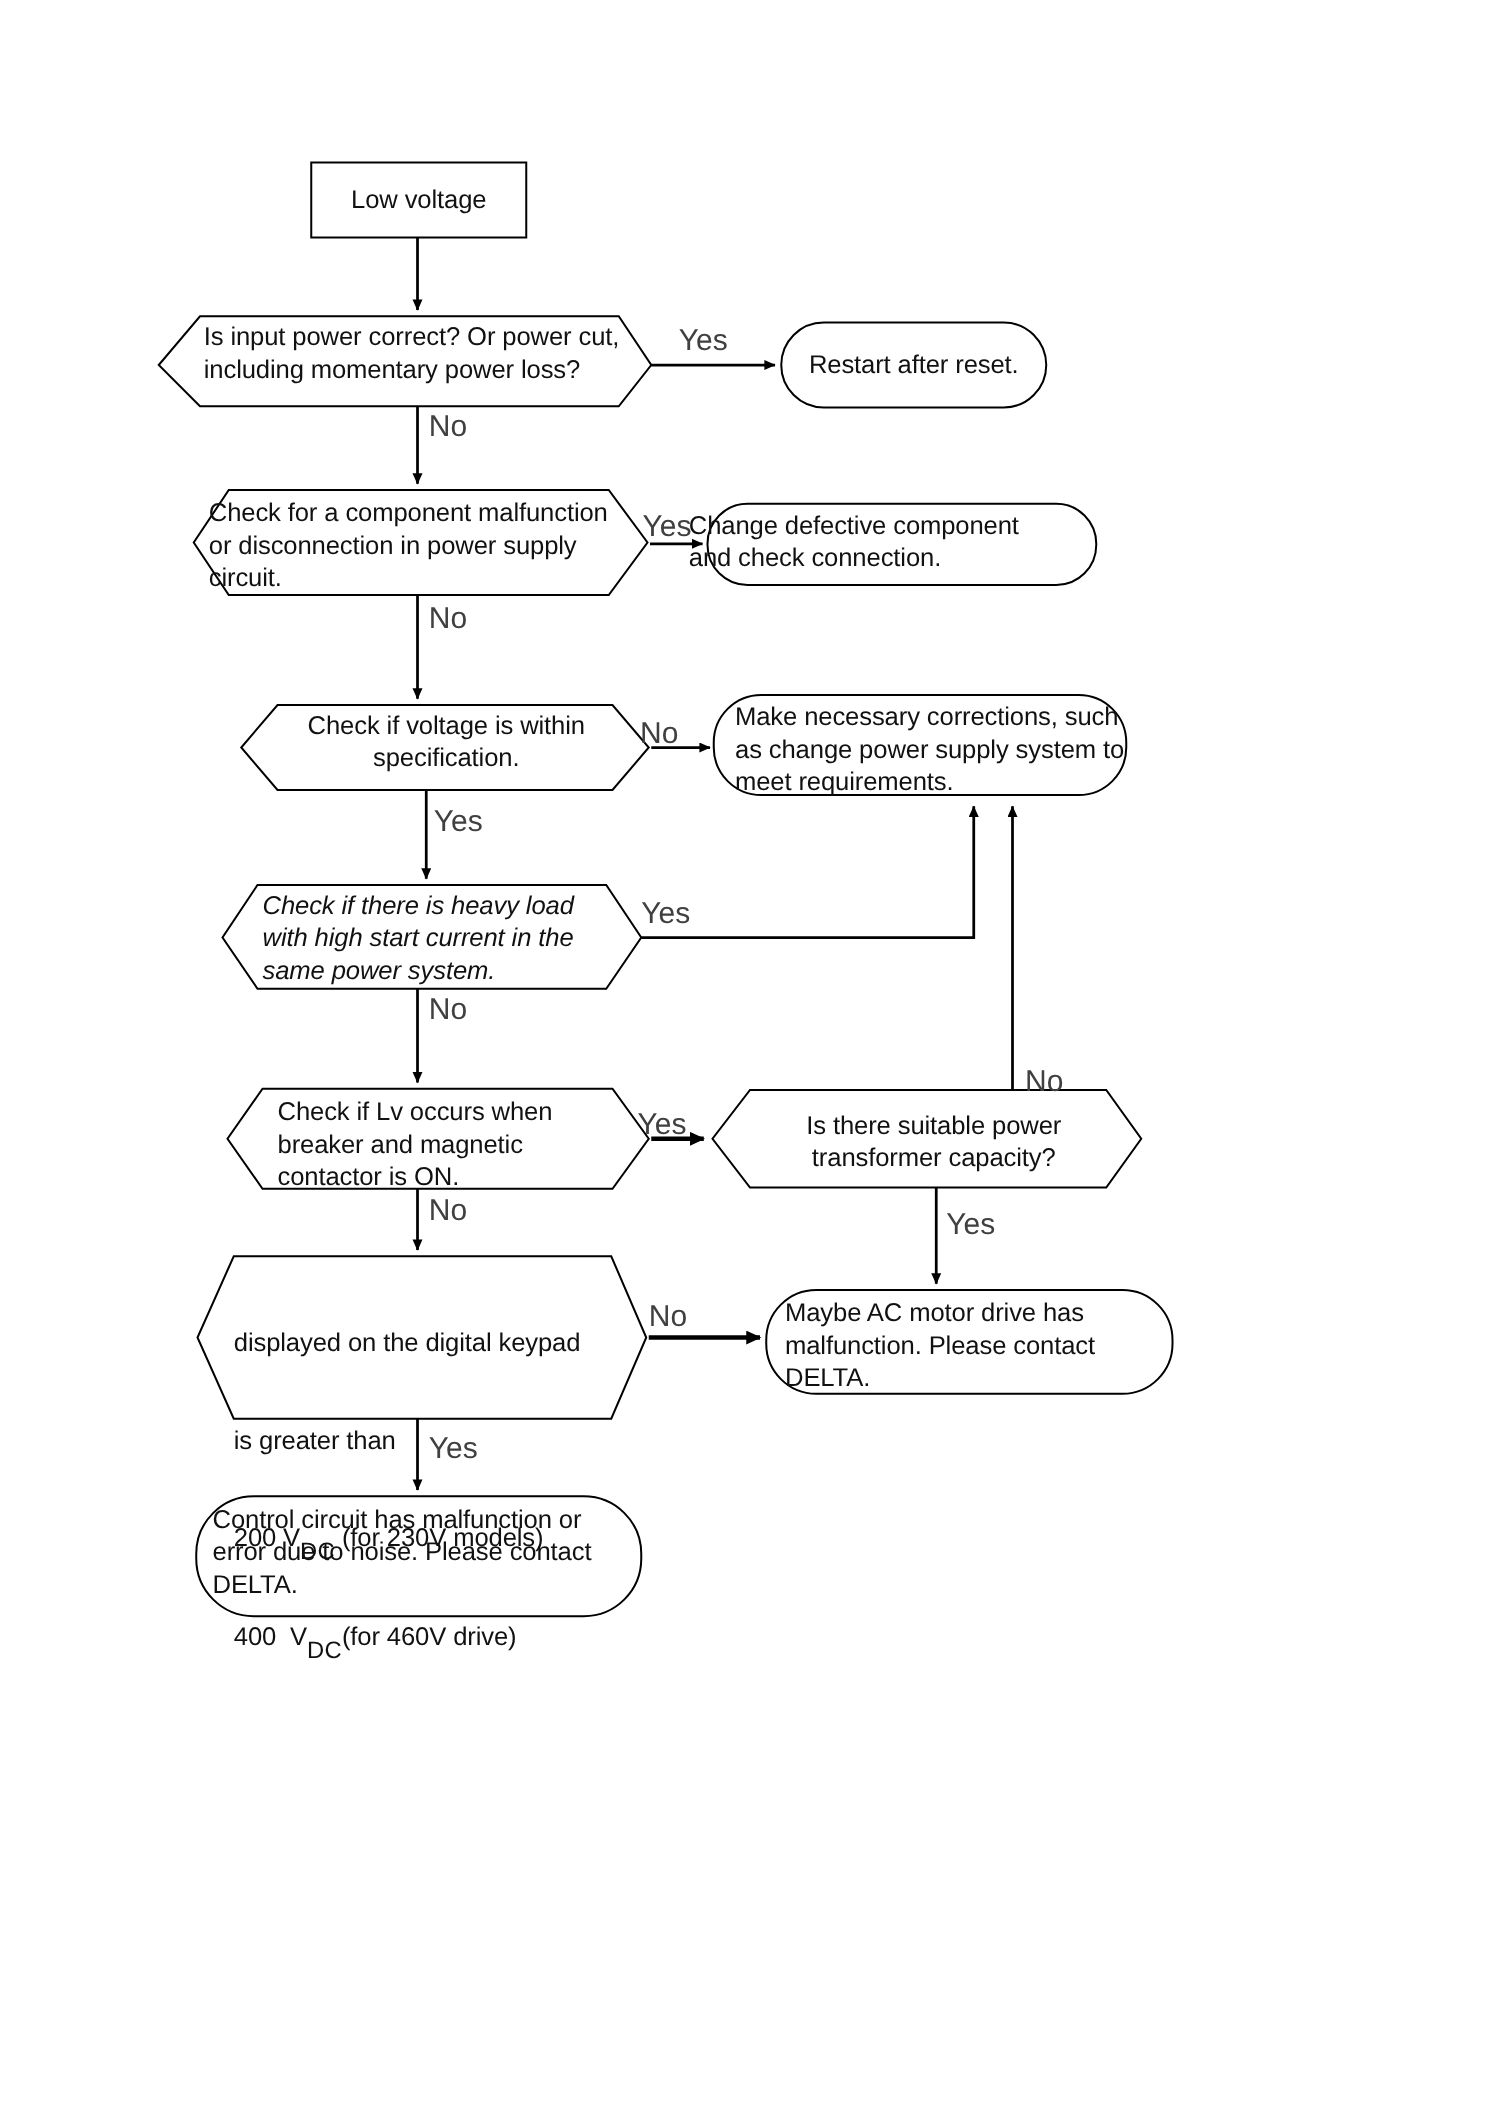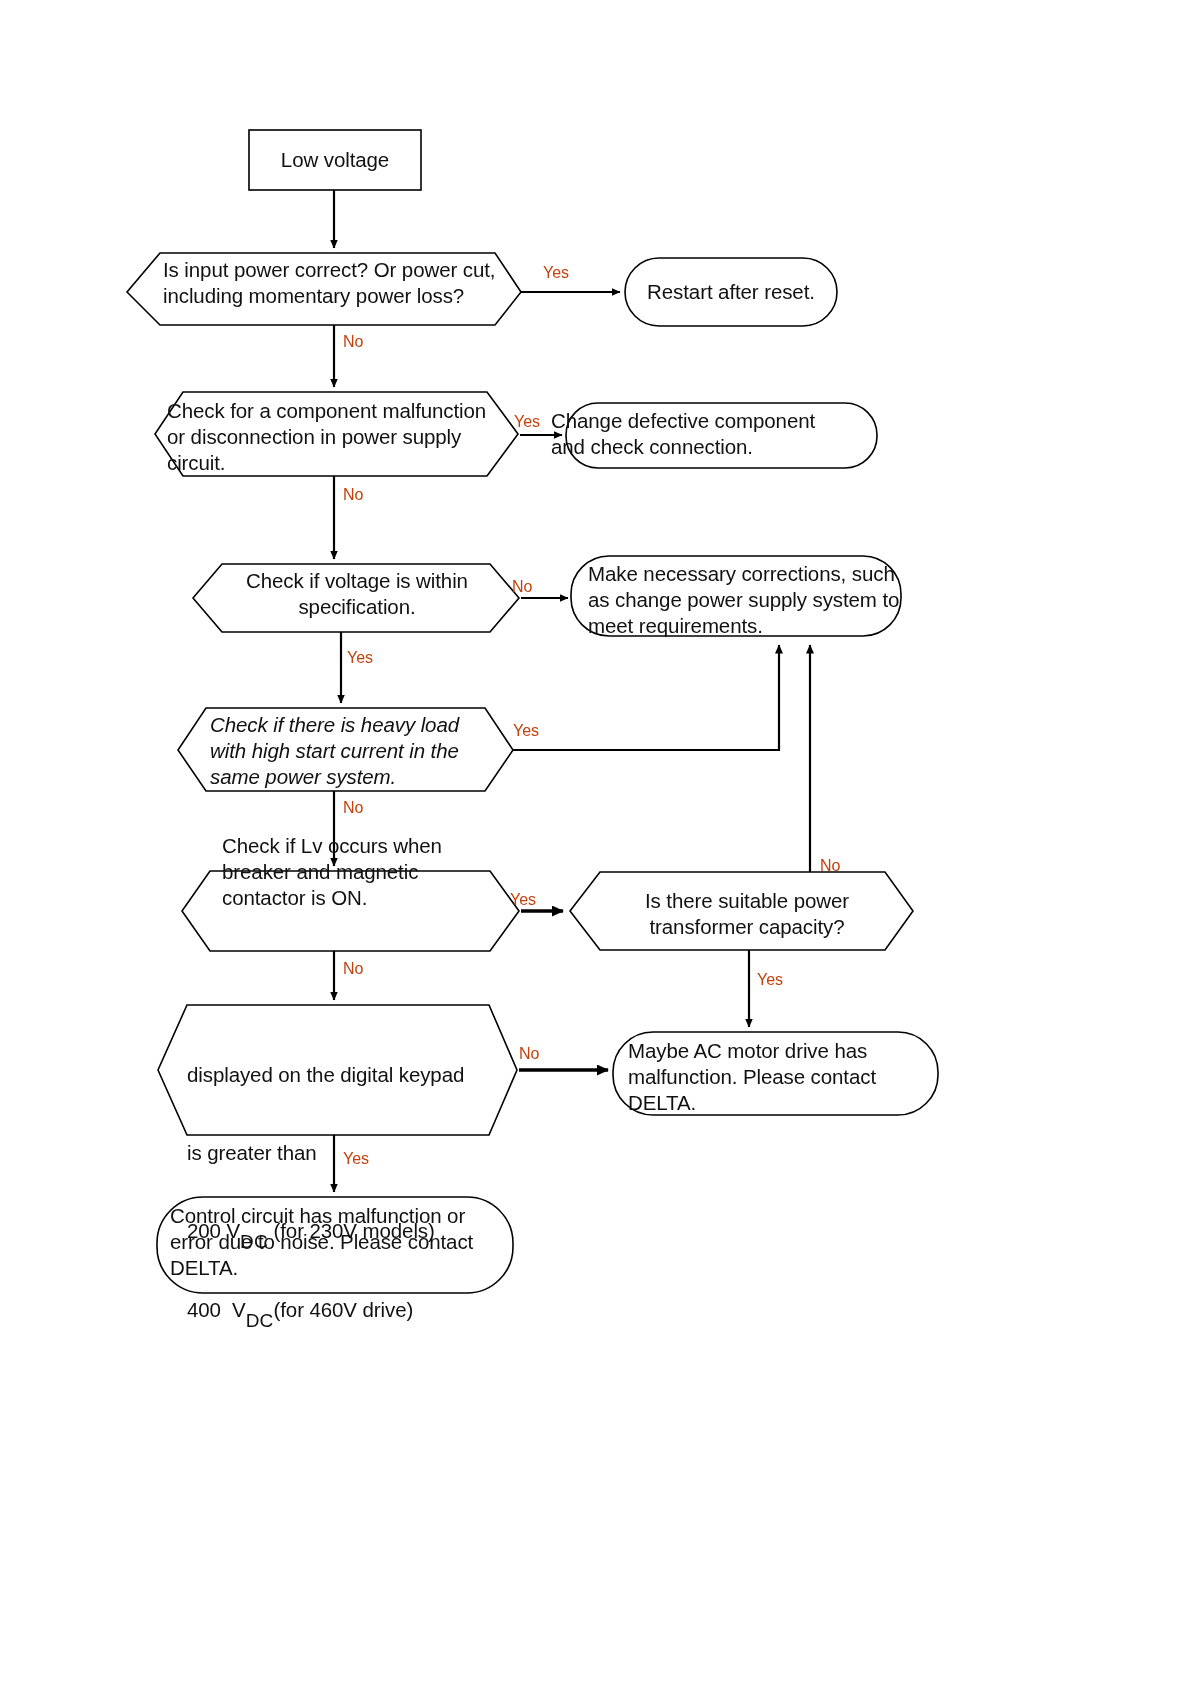--- a/index.html
+++ b/index.html
@@ -45,23 +45,23 @@
     font-family: "Liberation Sans", sans-serif;
     font-size: 20.5px;
     line-height: 26px;
     color: #111111;
     white-space: pre-wrap;
     letter-spacing: -0.1px;
   }
   .edge-label {
     position: absolute;
     font-family: "Liberation Sans", sans-serif;
-    font-size: 16px;
+    font-size: 24px;
     line-height: 24px;
-    color: #c2410c;
+    color: #404040;
     white-space: nowrap;
   }
   .centered {
     text-align: center;
   }
   .sub {
     font-size: 19px;
     vertical-align: baseline;
     position: relative;
     top: 10px;
@@ -149,21 +149,21 @@
   <div class="node-text" style="left:167px; top:398px; width:335px;">Check for a component malfunction or disconnection in power supply circuit.</div>
 
   <div class="node-text" style="left:551px; top:408px; width:300px;">Change defective component and check connection.</div>
 
   <div class="node-text centered" style="left:226px; top:568px; width:262px;">Check if voltage is within specification.</div>
 
   <div class="node-text" style="left:588px; top:561px; width:316px;">Make necessary corrections, such as change power supply system to meet requirements.</div>
 
   <div class="node-text" style="left:210px; top:712px; width:285px;font-style:italic;">Check if there is heavy load with high start current in the same power system.</div>
 
-  <div class="node-text" style="left:222px; top:833px; width:275px;">Check if Lv occurs when breaker and magnetic contactor is ON.</div>
+  <div class="node-text" style="left:222px; top:877px; width:275px;">Check if Lv occurs when breaker and magnetic contactor is ON.</div>
 
   <div class="node-text centered" style="left:612px; top:888px; width:270px;">Is there suitable power transformer capacity?</div>
 
   <div class="node-text" style="left:187px; top:1010px; width:315px;">
     <div>displayed on the digital keypad</div>
     <div>is greater than</div>
     <div><span>200 V</span><span class="sub">DC</span><span> (for 230V models)</span></div>
     <div><span>400  V</span><span class="sub">DC</span><span>(for 460V drive)</span></div>
   </div>
 

